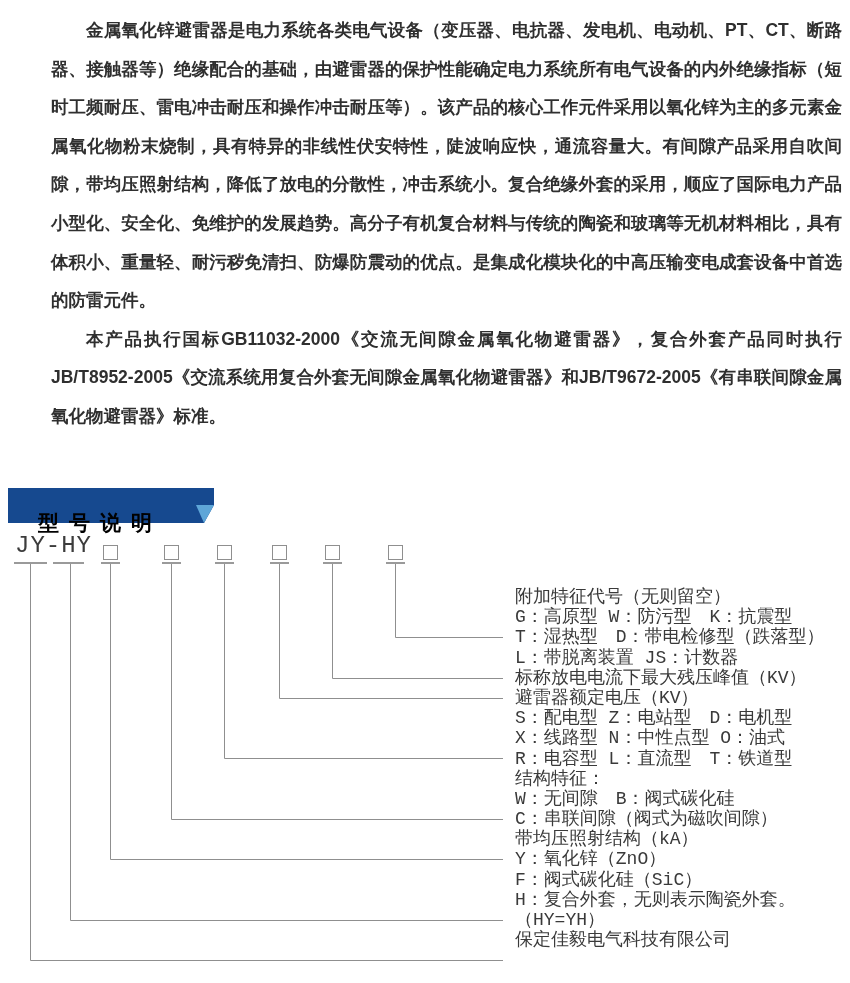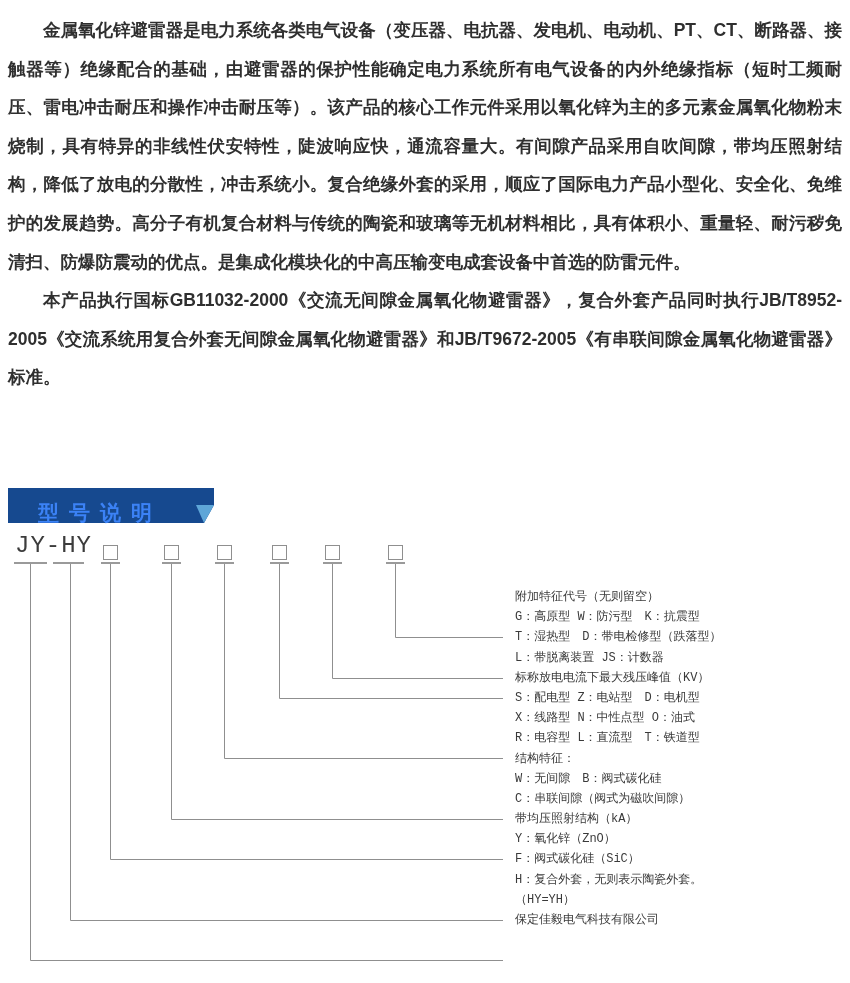--- a/index.html
+++ b/index.html
@@ -18,37 +18,37 @@
     position: absolute;
     left: 8px;
     top: 11px;
     width: 834px;
     font-size: 17.5px;
     line-height: 38.6px;
     font-weight: 600;
     text-align: justify;
     color: #2f2f2f;
   }
-  .intro p { text-indent: 2em; }
+  .intro p { text-indent: 2em; margin-left: 43px; }
   
   .banner {
     position: absolute;
     left: 8px;
     top: 488px;
     width: 208px;
     height: 35px;
   }
   .banner svg { position: absolute; left: 0; top: 0; display: block; }
   .banner-title {
     position: absolute;
     left: 30px;
-    top: 8px;
+    top: 18px;
     height: 35px;
     line-height: 34px;
-    color: #3b82f6;
+    color: #000000;
     font-size: 21px;
     font-weight: bold;
     letter-spacing: 10px;
     white-space: nowrap;
   }
   
   .diagram {
     position: absolute;
     left: 0;
     top: 530px;
@@ -83,21 +83,21 @@
   }
   .labels {
     position: absolute;
     left: 515px;
     top: 57px;
     width: 335px;
   }
   .labels .lbl {
     height: 20.2px;
     line-height: 20.2px;
-    font-size: 12px;
+    font-size: 18px;
     color: #3a3a3a;
     font-weight: 500;
     white-space: pre;
   }
 </style>
 </head>
 <body>
 
 <div class="page">
 
@@ -145,20 +145,21 @@
     <div class="u-line" style="left:323px;width:19px;"></div>
     <div class="code-box" style="left:388px;"></div>
     <div class="u-line" style="left:386px;width:19px;"></div>
 
     <div class="labels">
       <div class="lbl">附加特征代号（无则留空）</div>
       <div class="lbl">G：高原型 W：防污型　K：抗震型</div>
       <div class="lbl">T：湿热型　D：带电检修型（跌落型）</div>
       <div class="lbl">L：带脱离装置 JS：计数器</div>
       <div class="lbl">标称放电电流下最大残压峰值（KV）</div>
+      <div class="lbl">避雷器额定电压（KV）</div>
       <div class="lbl">S：配电型 Z：电站型　D：电机型</div>
       <div class="lbl">X：线路型 N：中性点型 O：油式</div>
       <div class="lbl">R：电容型 L：直流型　T：铁道型</div>
       <div class="lbl">结构特征：</div>
       <div class="lbl">W：无间隙　B：阀式碳化硅</div>
       <div class="lbl">C：串联间隙（阀式为磁吹间隙）</div>
       <div class="lbl">带均压照射结构（kA）</div>
       <div class="lbl">Y：氧化锌（ZnO）</div>
       <div class="lbl">F：阀式碳化硅（SiC）</div>
       <div class="lbl">H：复合外套，无则表示陶瓷外套。</div>

